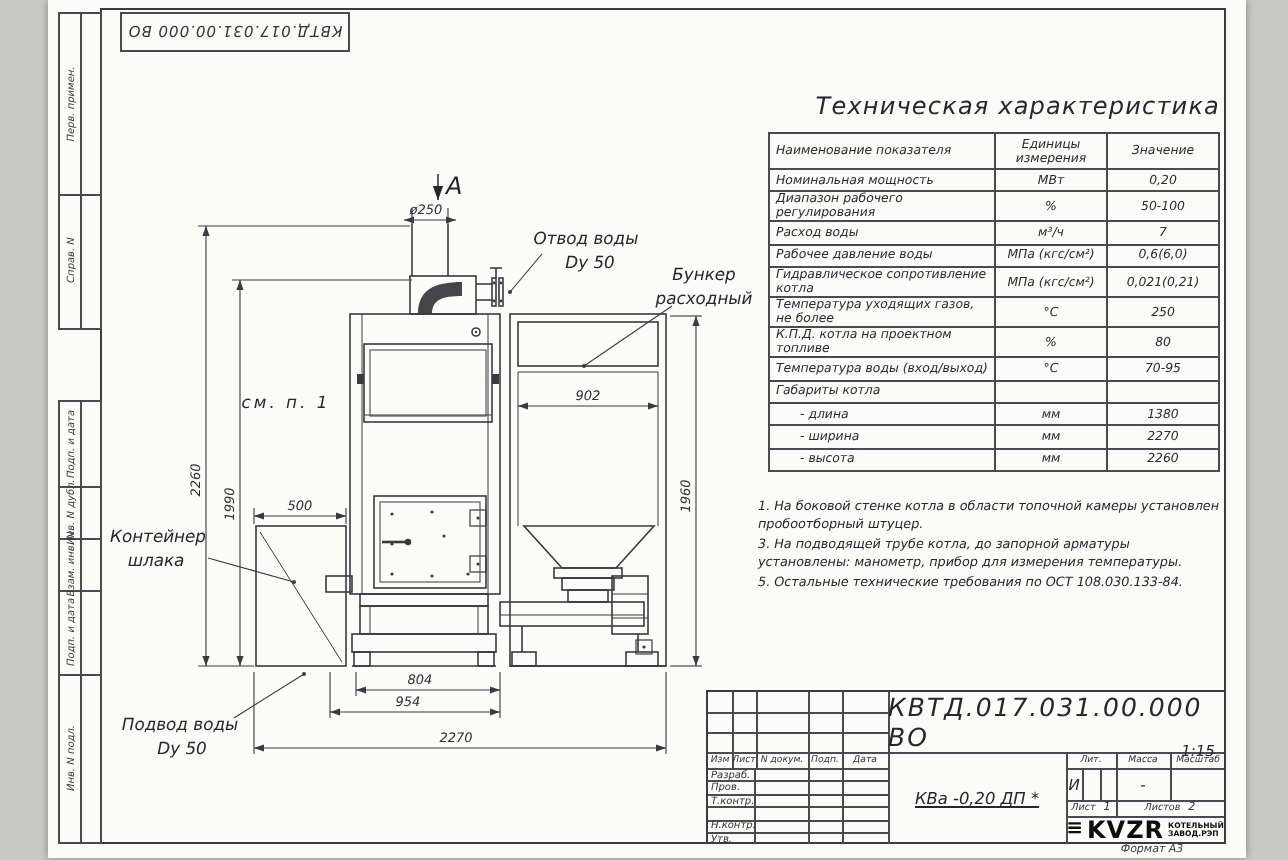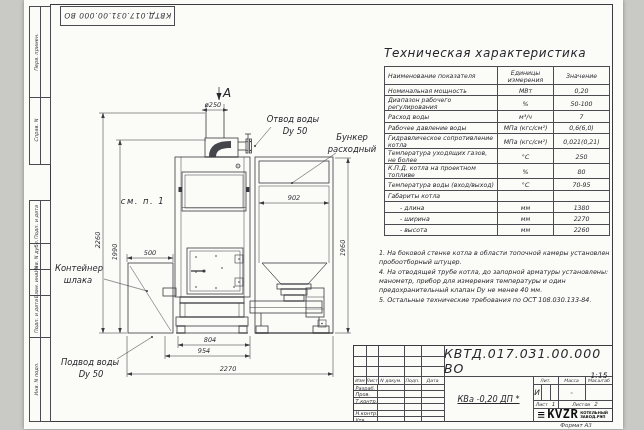--- a/index.html
+++ b/index.html
@@ -14,21 +14,21 @@
   .vcell{position:absolute;left:0;width:100%;}
   .vcell.bb{border-bottom:0.7px solid #4a4a50;}
   .vsplit{position:absolute;left:10px;top:0;bottom:0;border-left:0.7px solid #4a4a50;}
   .vlabel{position:absolute;left:5.5px;top:50%;transform:translate(-50%,-50%) rotate(-90deg);
           white-space:nowrap;font:italic 5px "DejaVu Sans",sans-serif;color:#3a3a40;}
   
   .stamp{left:60px;top:6px;width:113px;height:18px;border:1px solid #4a4a50;
          display:flex;align-items:center;justify-content:center;transform:rotate(180deg);
          font:italic 7.5px "DejaVu Sans",sans-serif;letter-spacing:.5px;color:#33333a;background:#fbfbf8;}
   
-  .tech-title{left:384px;top:46px;width:226px;text-align:left;
+  .tech-title{left:384px;top:46px;width:226px;text-align:right;
               font:italic 12px "DejaVu Sans",sans-serif;letter-spacing:.6px;color:#26262c;}
   table.ttable{position:absolute;left:384px;top:66px;width:225px;border-collapse:collapse;table-layout:fixed;}
   .ttable td,.ttable th{border:0.7px solid #4a4a50;font:italic 6.2px "DejaVu Sans",sans-serif;
         font-weight:normal;color:#2a2a30;padding:0 2px;height:10.4px;text-align:center;overflow:hidden;}
   .ttable th{height:17px;}
   .ttable td.nm,.ttable th.nm{text-align:left;padding-left:3px;}
   .ttable td.ind{padding-left:15px;text-align:left;}
   col.c1{width:113px}col.c2{width:56px}col.c3{width:56px}
   
   .notes{left:379px;top:249px;width:233px;font:italic 6.4px "DejaVu Sans",sans-serif;
@@ -49,21 +49,21 @@
   .pname .l1{font:italic 8.8px "DejaVu Sans",sans-serif;}
   .pname .l2{font:italic 8.2px "DejaVu Sans",sans-serif;text-decoration:underline;}
   .val{position:absolute;transform:translateX(-50%);font:italic 7.5px "DejaVu Sans",sans-serif;color:#26262c;}
   .sheetrow{position:absolute;top:54px;height:8px;display:flex;align-items:center;justify-content:center;
             gap:4px;color:#33333a;}
   .sheetrow .lb{font:italic 4.8px "DejaVu Sans",sans-serif;}
   .sheetrow .vv{font:italic 5.6px "DejaVu Sans",sans-serif;}
   .logo{position:absolute;left:179px;top:62px;width:79px;height:14px;display:flex;align-items:center;
         justify-content:center;gap:2px;color:#0d0d0d;}
   .logo .mk{font-weight:900;font-size:10px;line-height:1;}
-  .logo .kz{font-weight:800;font-size:12px;letter-spacing:.5px;line-height:1;font-family:Liberation Mono, monospace;}
+  .logo .kz{font-weight:800;font-size:12px;letter-spacing:.5px;line-height:1;}
   .logo .sub{display:flex;flex-direction:column;line-height:1.1;}
   .logo .sub span{font-size:3.8px;font-weight:700;}
   .format{left:556px;top:422px;width:40px;text-align:center;
           font:italic 5.5px "DejaVu Sans",sans-serif;color:#3a3a40;}
   
   .dt{font:italic 6.5px "DejaVu Sans",sans-serif;fill:#2e2e34;}
   .lb2{font:italic 8.4px "DejaVu Sans",sans-serif;fill:#26262c;}
   .vw{font:italic 12px "DejaVu Sans",sans-serif;fill:#26262c;}
 </style>
 </head>
@@ -332,21 +332,21 @@
     <tr>
           <td class="ind">- высота</td>
           <td>мм</td>
           <td>2260</td>
         </tr>
   </tbody>
     </table>
 
   <div class="a notes">
     <div class="note">1. На боковой стенке котла в области топочной камеры установлен пробоотборный штуцер.</div>
-    <div class="note">4. На отводящей трубе котла, до запорной арматуры установлены: манометр, прибор для измерения температуры и один предохранительный клапан Dу не менее 40 мм.</div>
+    <div class="note">3. На подводящей трубе котла, до запорной арматуры установлены: манометр, прибор для измерения температуры.</div>
     <div class="note">5. Остальные технические требования по ОСТ 108.030.133-84.</div>
   </div>
 
   <div class="a tb">
     <div class="vl" style="left:90px;top:0;height:76px;"></div>
     <div class="vl" style="left:179px;top:30px;height:46px;"></div>
     <div class="hl" style="left:0;top:30px;width:258px;"></div>
     <div class="hl" style="left:0;top:10px;width:90px;"></div>
     <div class="hl" style="left:0;top:20px;width:90px;"></div>
     <div class="hl" style="left:0;top:37.5px;width:90px;"></div>

